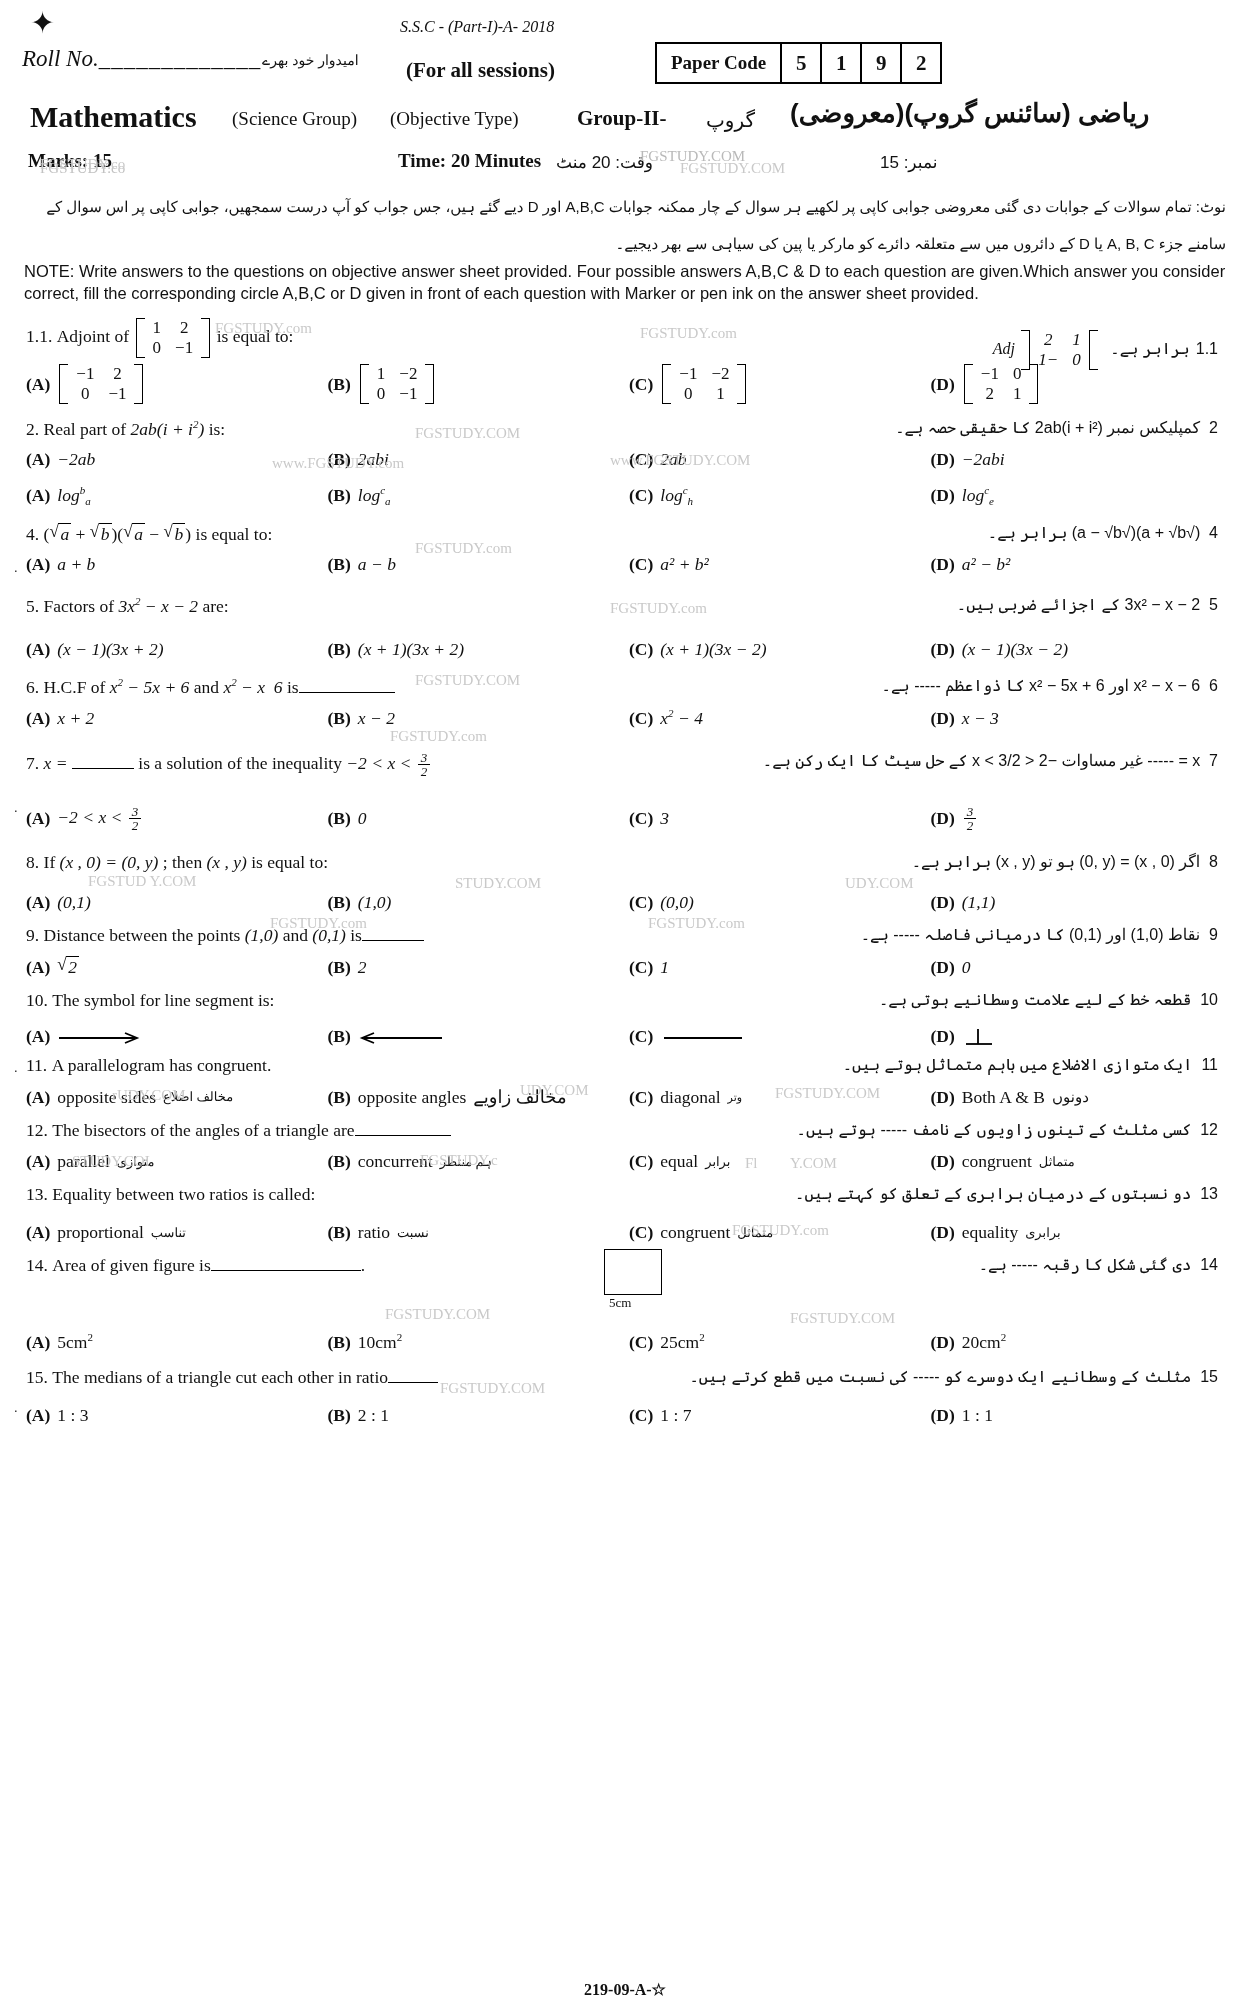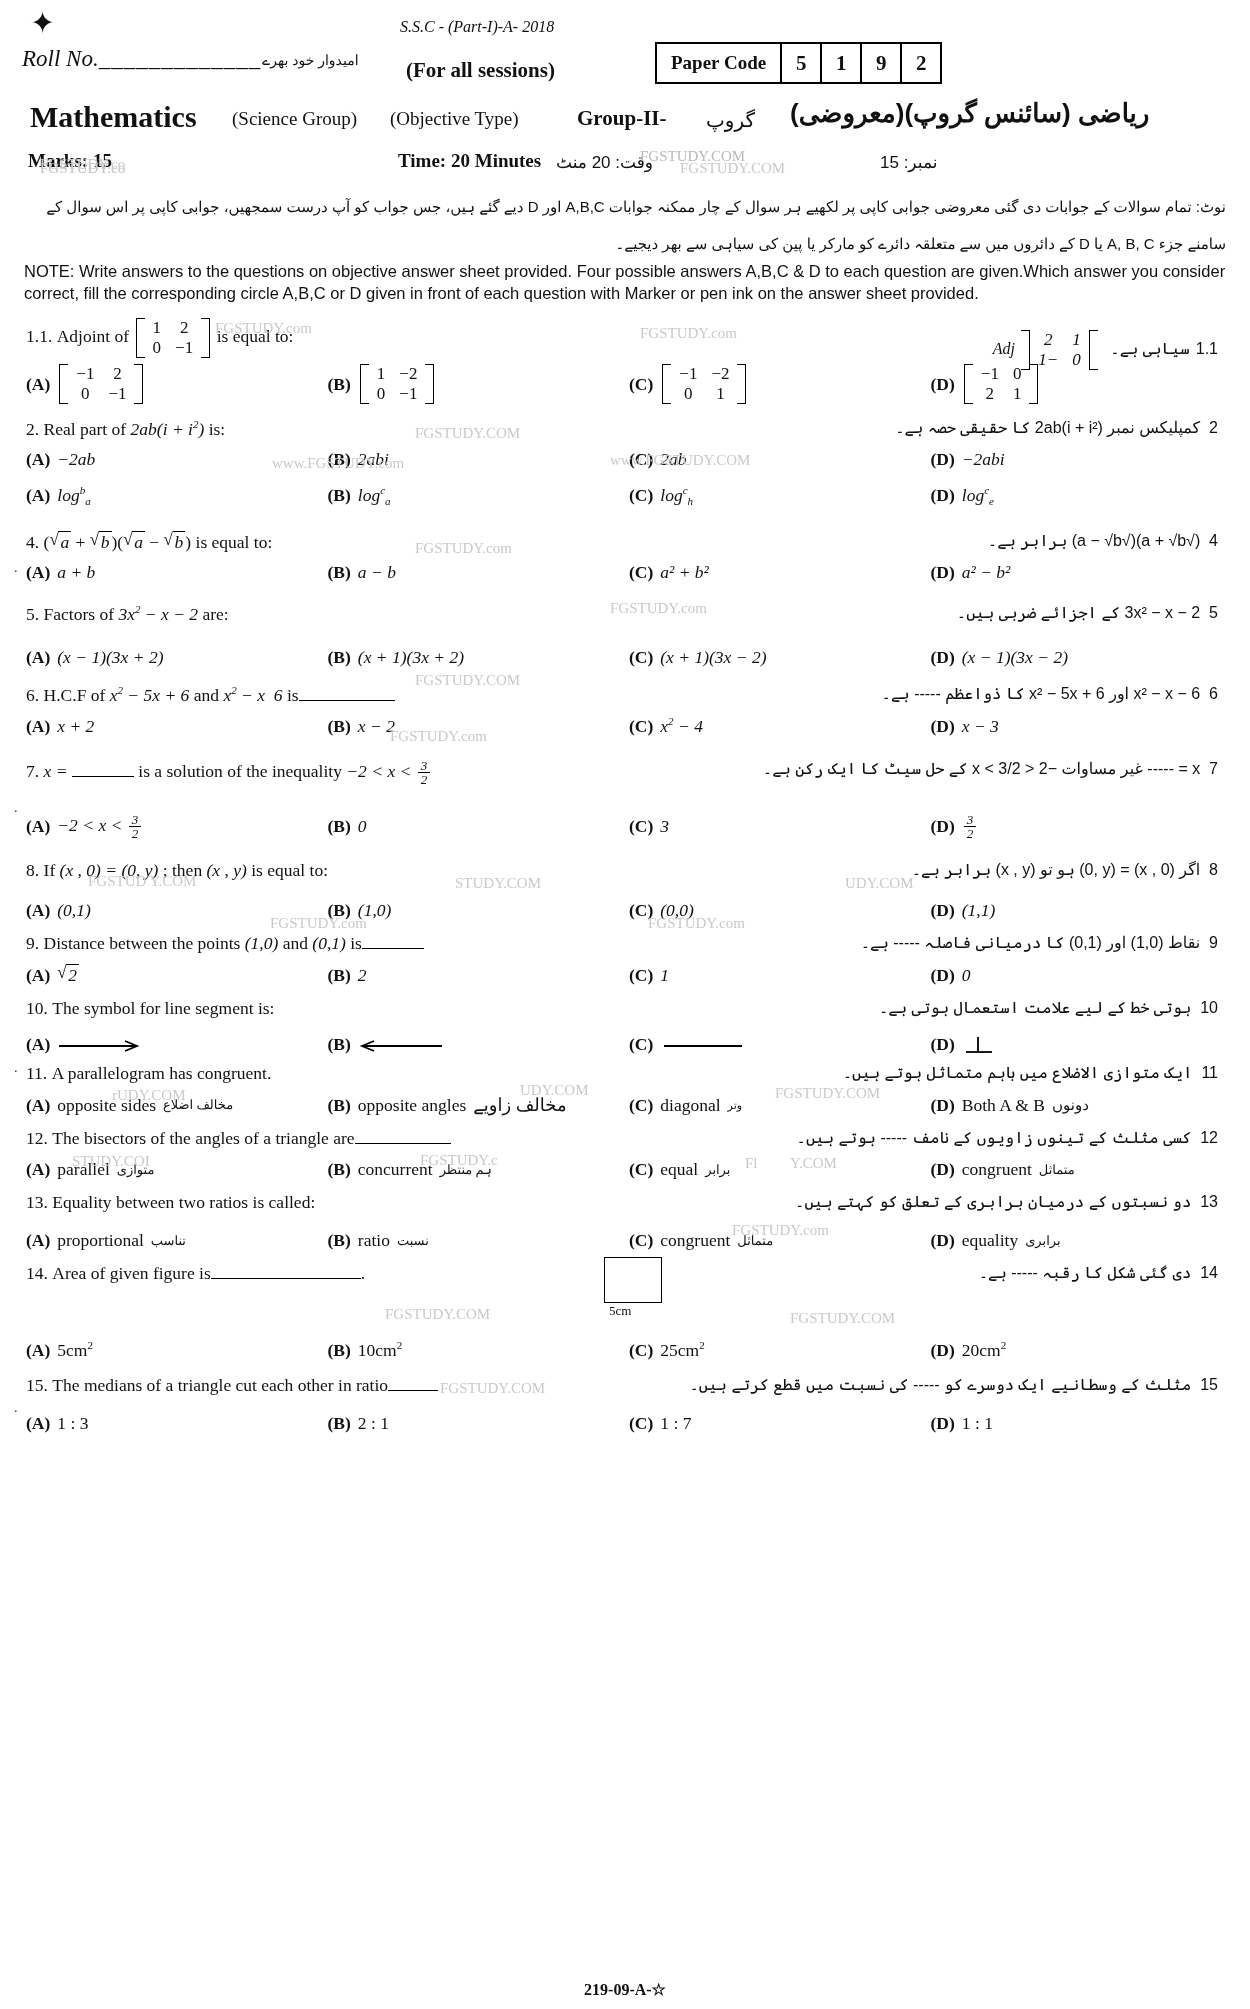--- a/index.html
+++ b/index.html
@@ -147,21 +147,21 @@
               <tr>
                 <td>0</td>
                 <td>−1</td>
               </tr>
             </tbody>
           </table>
           <span class="br brr"></span>
         </span>
       <span class="qtext">is equal to:</span>
       <span class="ur" style="top:12px;">
-        <span>1.1</span><span style="padding:0 6px">سیاہی ہے۔</span>
+        <span>1.1</span><span style="padding:0 6px">برابر ہے۔</span>
         <span class="mi mat">
             <span class="br brl"></span>
             <table>
               <tbody>
                 <tr>
                   <td>1</td>
                   <td>2</td>
                 </tr>
                 <tr>
                   <td>0</td>
@@ -294,21 +294,21 @@
           <span class="ol">(C)</span>
           <span class="mi">log<span class="sup">c</span><span class="sub">h</span></span>
         </div>
       <div class="opt">
           <span class="ol">(D)</span>
           <span class="mi">log<span class="sup">c</span><span class="sub">e</span></span>
         </div>
     </div>
   </div>
 
-  <div class="q" style="margin-top:24px;">
+  <div class="q" style="margin-top:16px;">
     <div class="qline">
       <span class="qnum">4.</span>
       <span class="qtext">(<span class="rad"><span class="rb mi">a</span></span> + <span class="rad"><span class="rb mi">b</span></span>)(<span class="rad"><span class="rb mi">a</span></span> − <span class="rad"><span class="rb mi">b</span></span>) is equal to:</span>
       <span class="ur"><span>4</span>&nbsp;&nbsp;<span>(√a + √b)(√a − √b) برابر ہے۔</span></span>
     </div>
     <div class="opts">
       <div class="opt">
           <span class="ol">(A)</span>
           <span class="mi">a + b</span>
         </div>
@@ -463,21 +463,21 @@
           <span class="ol">(D)</span>
           <span class="mi">0</span>
         </div>
     </div>
   </div>
 
   <div class="q" style="margin-top:12px;">
     <div class="qline">
       <span class="qnum">10.</span>
       <span class="qtext">The symbol for line segment is:</span>
-      <span class="ur"><span>10</span>&nbsp;&nbsp;<span>ہوتی خط کے لیے علامت استعمال ہوتی ہے۔</span></span>
+      <span class="ur"><span>10</span>&nbsp;&nbsp;<span>قطعہ خط کے لیے علامت وسطانیے ہوتی ہے۔</span></span>
     </div>
     <div class="opts" style="margin-top:8px;align-items:center;">
       <div class="opt">
           <span class="ol">(A)</span>
         <svg width="86" height="16">
             <line x1="2" y1="9" x2="78" y2="9" stroke="#000" stroke-width="1.8"></line>
             <polyline points="68,4 80,9 68,14" fill="none" stroke="#000" stroke-width="1.8"></polyline>
           </svg>
       </div>
       <div class="opt">

